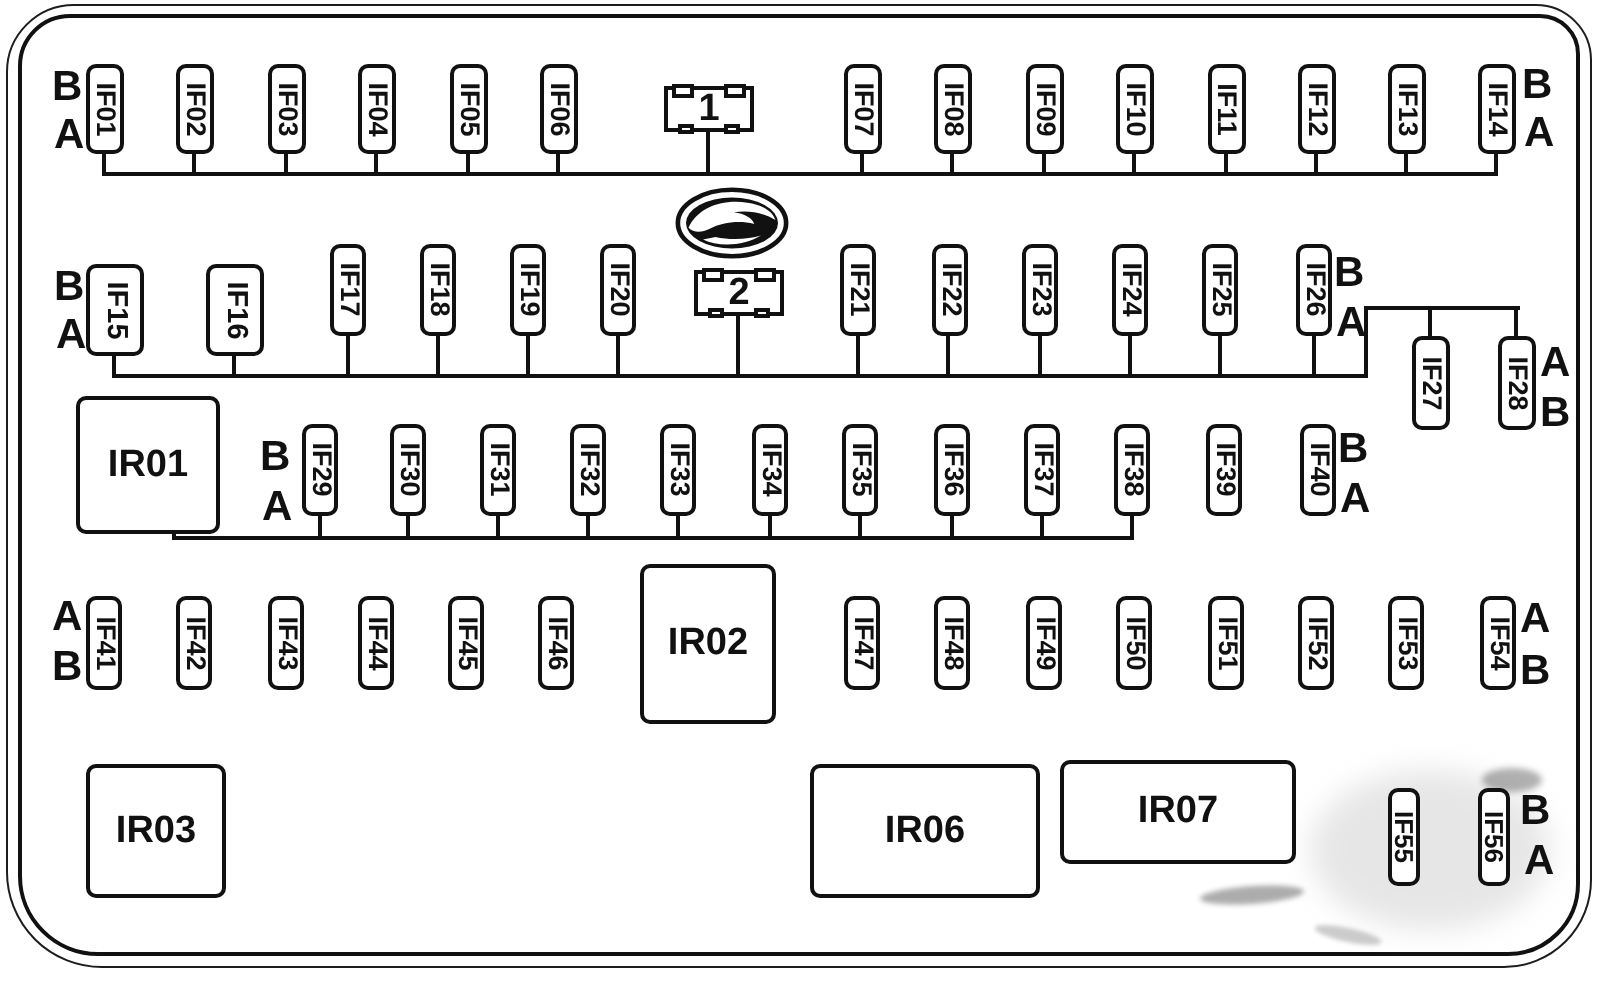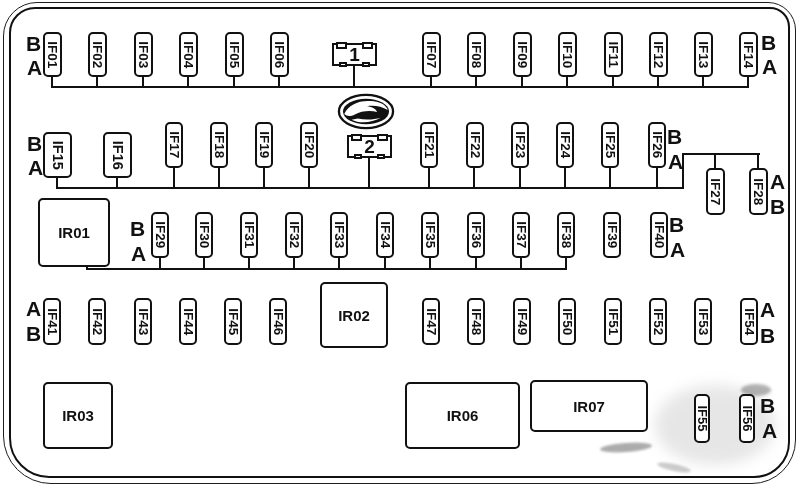--- a/index.html
+++ b/index.html
@@ -14,21 +14,21 @@
     border:2.2px solid #111; border-radius:26px 20px 36px 40px; }
   .hline { position:absolute; height:2px; background:#111; }
   .vline { position:absolute; width:2px; background:#111; }
   .fuse { position:absolute; box-sizing:border-box; border:2px solid #111;
     border-radius:5px; background:#fff; display:flex; align-items:center;
     justify-content:center; }
   .fuse span { transform:rotate(90deg); font-weight:bold; line-height:1;
     white-space:nowrap; letter-spacing:0; }
   .relay { position:absolute; box-sizing:border-box; border:2px solid #111;
     border-radius:5px; background:#fff; display:flex; align-items:center;
-    justify-content:center; font-weight:bold; font-size:15px; }
+    justify-content:center; font-weight:bold; font-size:19px; }
   .pin { position:absolute; font-weight:bold; font-size:21px; line-height:1; }
   .connector { position:absolute; box-sizing:border-box; width:45px; height:23px;
     border:2px solid #111; background:#fff; display:flex; align-items:center;
     justify-content:center; font-weight:bold; font-size:19px; }
   .tab { position:absolute; box-sizing:border-box; border:2px solid #111; background:#fff; }
   .tab-tl { left:2px;  top:-3px; width:11px; height:7px; }
   .tab-tr { right:2px; top:-3px; width:11px; height:7px; }
   .tab-bl { left:5px;  bottom:-3px; width:8px; height:5px; }
   .tab-br { right:5px; bottom:-3px; width:8px; height:5px; }
   .cnum { position:relative; z-index:2; }
@@ -261,21 +261,21 @@
     <div class="fuse" style="left: 740px; top: 298px; width: 18px; height: 47px; font-size: 13.5px;">
       <span>IF54</span>
     </div>
     <div class="fuse" style="left: 694px; top: 394px; width: 16px; height: 49px; font-size: 13px;">
       <span>IF55</span>
     </div>
     <div class="fuse" style="left: 739px; top: 394px; width: 16px; height: 49px; font-size: 13px;">
       <span>IF56</span>
     </div>
     <div class="relay" style="left: 38px; top: 198px; width: 72px; height: 69px;">IR01</div>
-    <div class="relay" style="left: 320px; top: 282px; width: 68px; height: 66px;">IR02</div>
+    <div class="relay" style="left: 320px; top: 282px; width: 68px; height: 80px;">IR02</div>
     <div class="relay" style="left: 43px; top: 382px; width: 70px; height: 67px;">IR03</div>
     <div class="relay" style="left: 383px; top: 382px; width: 115px; height: 67px; margin-left: 22px;">IR06</div>
     <div class="relay" style="left: 530px; top: 380px; width: 118px; height: 52px;">IR07</div>
     <div class="connector" style="left: 332px; top: 43px;">
       <div class="tab tab-tl"></div>
       <div class="tab tab-tr"></div>
       <div class="tab tab-bl"></div>
       <div class="tab tab-br"></div>
       <div class="cnum">1</div>
     </div>

